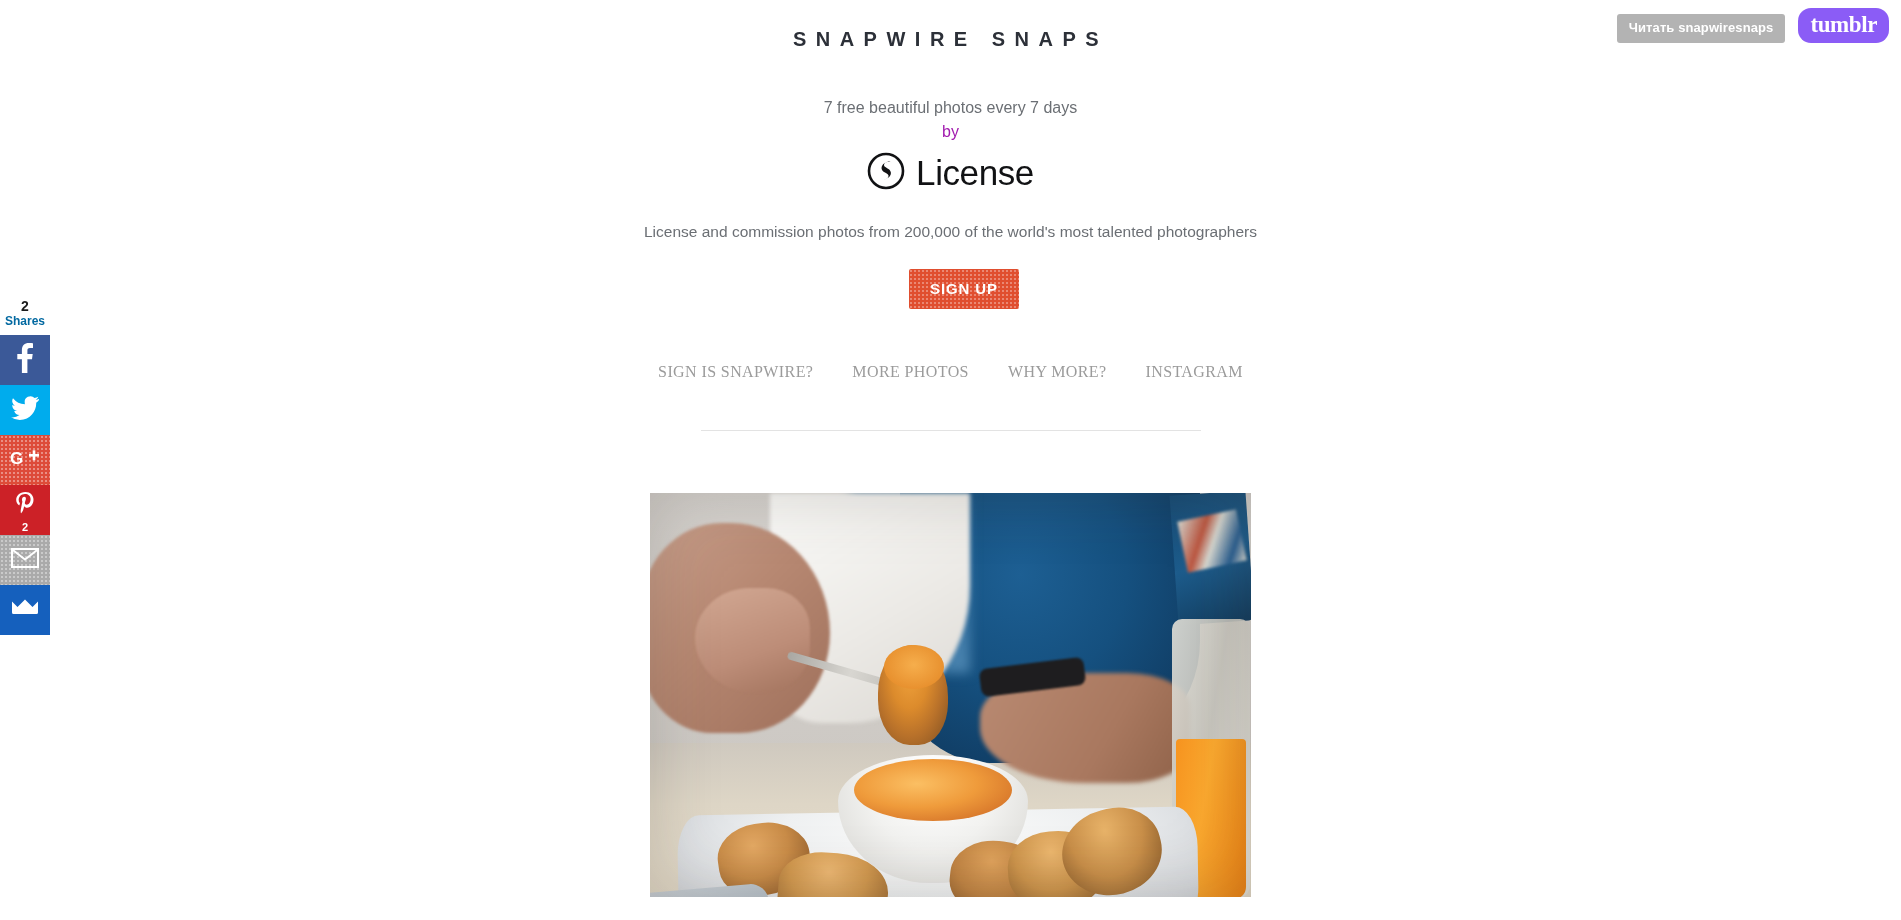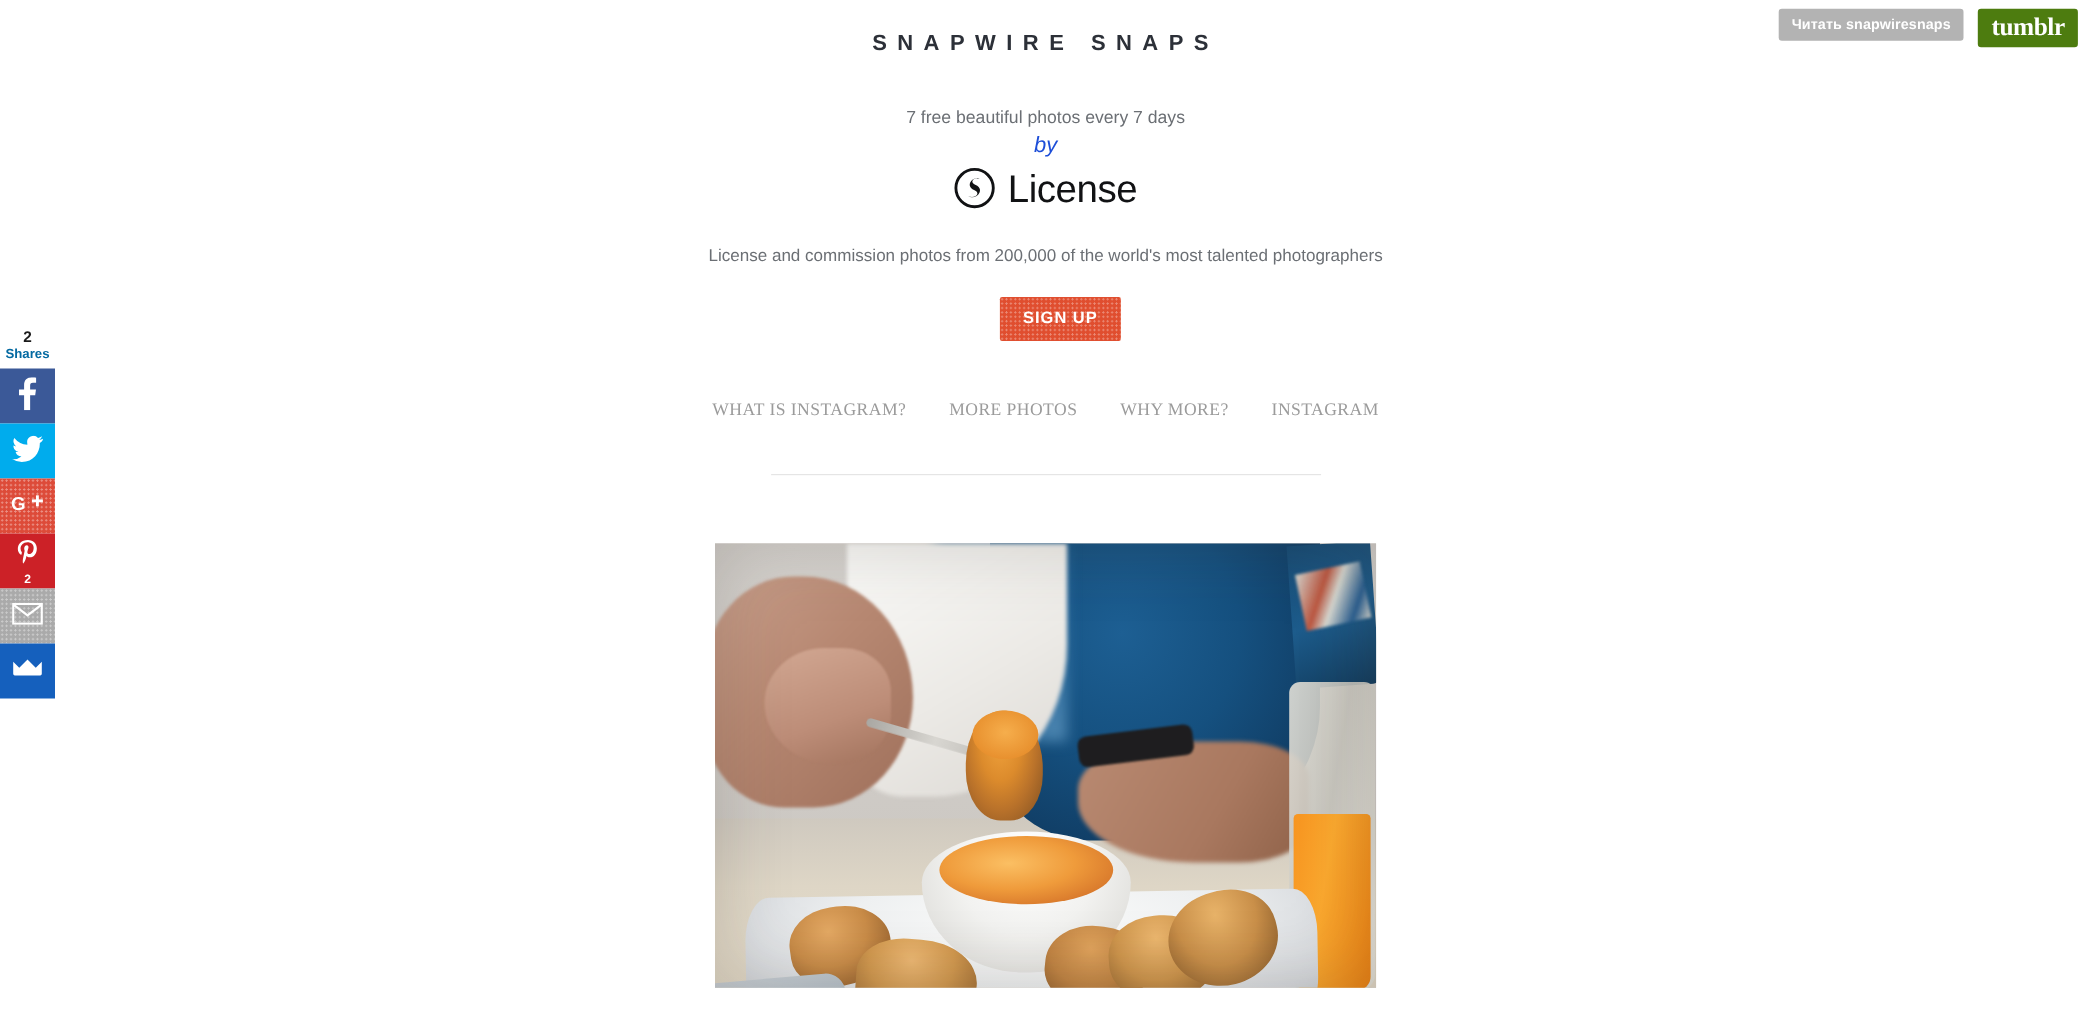--- a/index.html
+++ b/index.html
@@ -12,45 +12,45 @@
   }
 
   .page { position: relative; width: 1901px; height: 920px; background: #fff; }
 
   
   .tumblr-bar {
     position: absolute;
     top: 8px;
     right: 12px;
     display: flex;
-    align-items: flex-start;
+    align-items: flex-end;
     gap: 13px;
     z-index: 40;
   }
   .tumblr-follow {
     background: #b3b3b3;
     color: #ffffff;
     font-size: 13px;
     font-weight: bold;
     letter-spacing: 0.1px;
     padding: 7px 12px 8px 12px;
     border-radius: 3px;
     line-height: 14px;
     white-space: nowrap;
     cursor: pointer;
   }
   .tumblr-logo {
-    background: #4d7c0f;
+    background: #8b5cf6;
     color: #ffffff;
     font-family: "Liberation Serif", serif;
     font-weight: bold;
     font-size: 23px;
     letter-spacing: -0.4px;
     padding: 3px 12px 5px 12px;
-    border-radius: 3px;
+    border-radius: 13px;
     line-height: 27px;
     white-space: nowrap;
     cursor: pointer;
   }
 
   
   .share-rail {
     position: absolute;
     left: 0;
     top: 298px;
@@ -121,24 +121,23 @@
     color: #2c3038;
     line-height: 36px;
   }
   .tagline {
     margin-top: 39px;
     font-size: 16px;
     color: #6b6f74;
     line-height: 24px;
   }
   .by-line {
-    font-size: 20px;
-    color: #1d4ed8;
+    font-size: 16px;
+    color: #a21caf;
     line-height: 24px;
-    font-style: italic;
   }
   .snapwire-logo {
     margin-top: 8px;
     display: inline-flex;
     align-items: center;
     gap: 11px;
     height: 42px;
   }
   .snapwire-logo .mark { display: block; }
   .snapwire-logo .word {
@@ -444,21 +443,21 @@
 
     <div class="license">License and commission photos from 200,000 of the world's most talented photographers</div>
 
     <div class="signup-wrap">
       <button class="signup-btn">
         <span>SIGN UP</span>
       </button>
     </div>
 
     <nav class="navlinks">
-      <a href="#">WHAT IS INSTAGRAM?</a>
+      <a href="#">SIGN IS SNAPWIRE?</a>
       <a href="#">MORE PHOTOS</a>
       <a href="#">WHY MORE?</a>
       <a href="#">INSTAGRAM</a>
     </nav>
 
     <div class="divider"></div>
 
     
     <div class="photo-post">
       <div class="ph bg-upper"></div>

